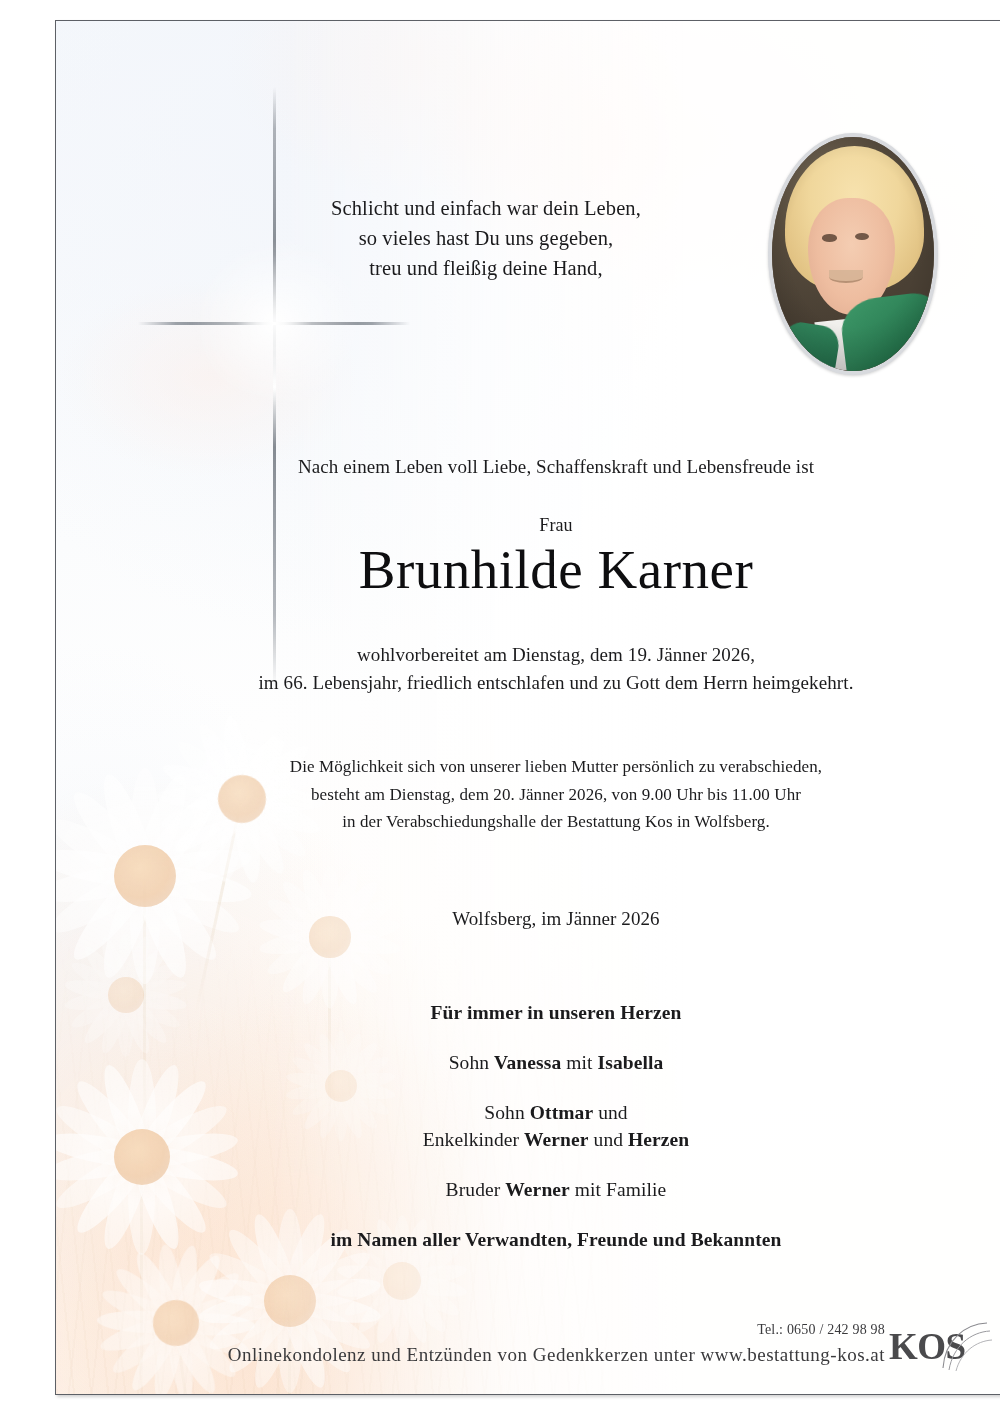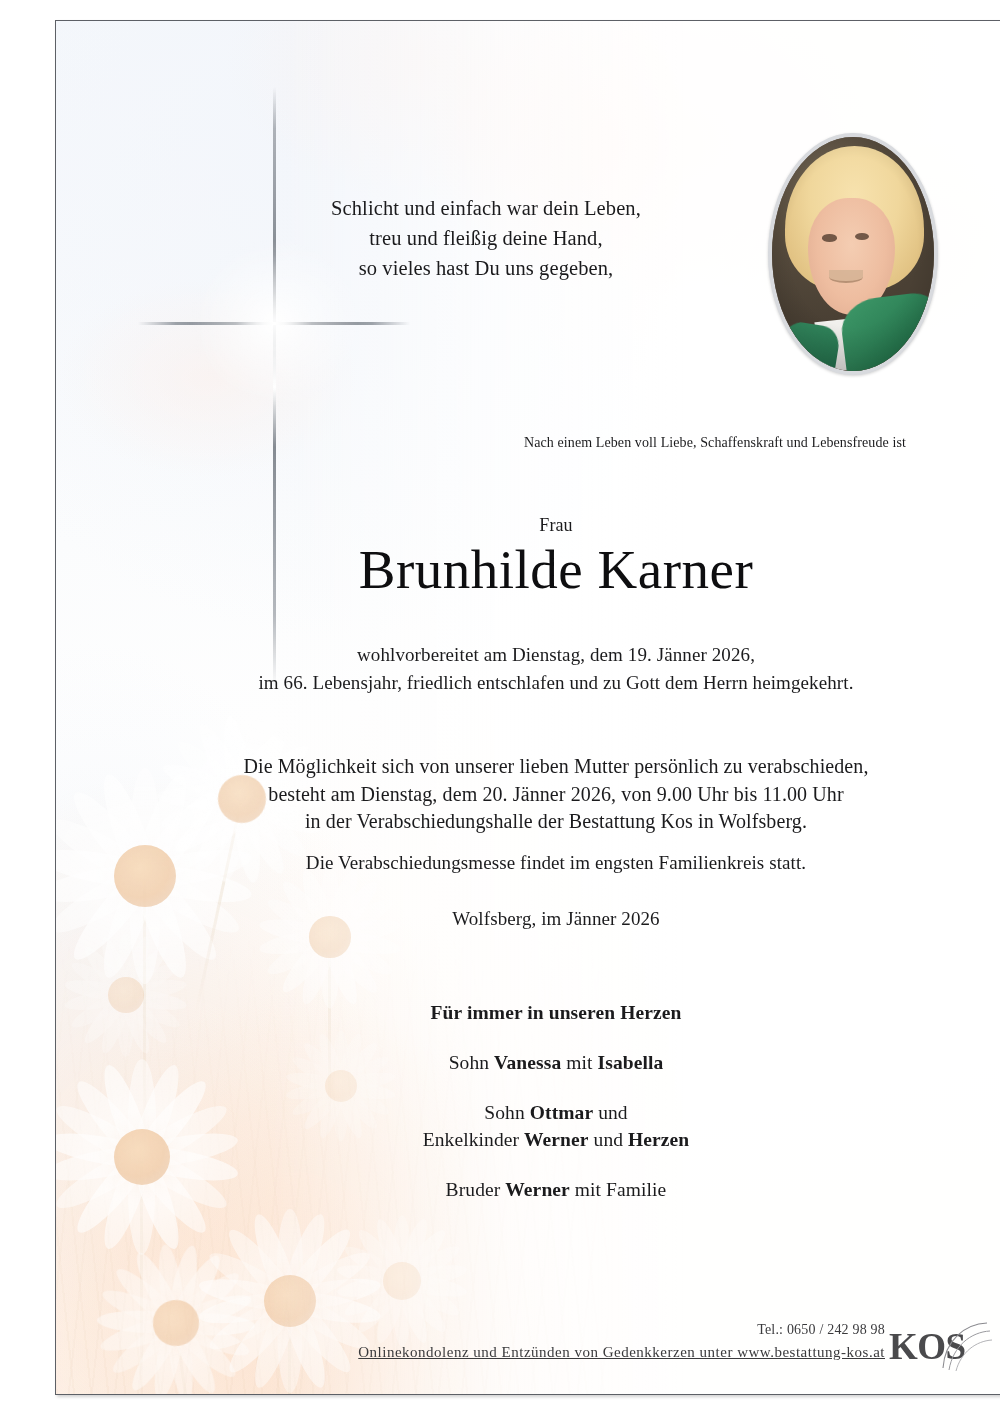--- a/index.html
+++ b/index.html
@@ -279,25 +279,24 @@
   .poem {
     left: 180px;
     top: 172px;
     width: 500px;
     font-size: 20.5px;
     line-height: 30px;
   }
 
   .intro {
     left: 150px;
-    top: 408px;
+    top: 432px;
     width: 700px;
-    font-size: 14px;
+    font-size: 19px;
     line-height: 27px;
-    text-align: right;
   }
 
   .salutation {
     left: 150px;
     top: 492px;
     width: 700px;
     font-size: 18px;
     line-height: 24px;
   }
 
@@ -317,21 +316,21 @@
     top: 620px;
     width: 740px;
     font-size: 19px;
     line-height: 27.5px;
   }
 
   .farewell {
     left: 130px;
     top: 732px;
     width: 740px;
-    font-size: 20px;
+    font-size: 17px;
     line-height: 27.5px;
   }
 
   .massinfo {
     left: 150px;
     top: 828px;
     width: 700px;
     font-size: 19px;
     line-height: 27px;
   }
@@ -374,25 +373,24 @@
     top: 0;
     font-size: 14px;
     color: #3a3a3c;
     letter-spacing: .2px;
     white-space: nowrap;
   }
   .footer .online {
     position: absolute;
     right: 122px;
     top: 22px;
-    font-size: 15px;
+    font-size: 19px;
     color: #3a3a3c;
     letter-spacing: .5px;
     white-space: nowrap;
-    text-decoration: underline;
   }
   .footer .logo {
     position: absolute;
     right: 18px;
     top: -2px;
     width: 100px;
     height: 52px;
   }
   .footer .logo .kos {
     position: absolute;
@@ -647,41 +645,40 @@
       <div class="ph-eye r"></div>
       <div class="ph-smile"></div>
       <div class="ph-collar"></div>
       <div class="ph-scarf2"></div>
       <div class="ph-scarf"></div>
       <div class="ph-vign"></div>
     </div>
 
     <div class="txt poem">
       <div>Schlicht und einfach war dein Leben,</div>
+      <div>so vieles hast Du uns gegeben,</div>
       <div>treu und fleißig deine Hand,</div>
-      <div>so vieles hast Du uns gegeben,</div>
     </div>
 
     <div class="txt intro">Nach einem Leben voll Liebe, Schaffenskraft und Lebensfreude ist</div>
 
     <div class="txt salutation">Frau</div>
     <div class="txt name">Brunhilde Karner</div>
 
     <div class="txt death">
       <div>wohlvorbereitet am Dienstag, dem 19. Jänner 2026,</div>
       <div>im 66. Lebensjahr, friedlich entschlafen und zu Gott dem Herrn heimgekehrt.</div>
     </div>
 
     <div class="txt farewell">
       <div>Die Möglichkeit sich von unserer lieben Mutter persönlich zu verabschieden,</div>
       <div>besteht am Dienstag, dem 20. Jänner 2026, von 9.00 Uhr bis 11.00 Uhr</div>
       <div>in der Verabschiedungshalle der Bestattung Kos in Wolfsberg.</div>
     </div>
 
-    <div class="txt massinfo">Die Verabschiedungsmesse findet im engsten Familienkreis statt.</div>
 
     <div class="txt place">Wolfsberg, im Jänner 2026</div>
 
     <div class="txt mourners">
       <div class="ln hdr">Für immer in unseren Herzen</div>
       <div class="gap"></div>
       <div class="ln">
         <span>Sohn </span><b>Vanessa</b><span> mit </span><b>Isabella</b>
       </div>
       <div class="gap"></div>
@@ -689,20 +686,21 @@
         <span>Sohn </span><b>Ottmar</b><span> und</span>
       </div>
       <div class="ln">
         <span>Enkelkinder </span><b>Werner</b><span> und </span><b>Herzen</b>
       </div>
       <div class="gap"></div>
       <div class="ln">
         <span>Bruder </span><b>Werner</b><span> mit Familie</span>
       </div>
       <div class="gap"></div>
+      <div class="ln closing">im Namen aller Verwandten, Freunde und Bekannten</div>
     </div>
 
     <div class="footer">
       <div class="tel">Tel.: 0650 / 242 98 98</div>
       <div class="online">Onlinekondolenz und Entzünden von Gedenkkerzen unter www.bestattung-kos.at</div>
       <div class="logo">
         <span class="kos">KOS</span>
         <svg width="100" height="52" viewBox="0 0 100 52">
           <path d="M50 48 C52 20, 72 4, 94 3" fill="none" stroke="#8a8a8e" stroke-width="1.1"></path>
           <path d="M56 50 C60 26, 78 12, 97 11" fill="none" stroke="#9a9a9e" stroke-width="1"></path>

